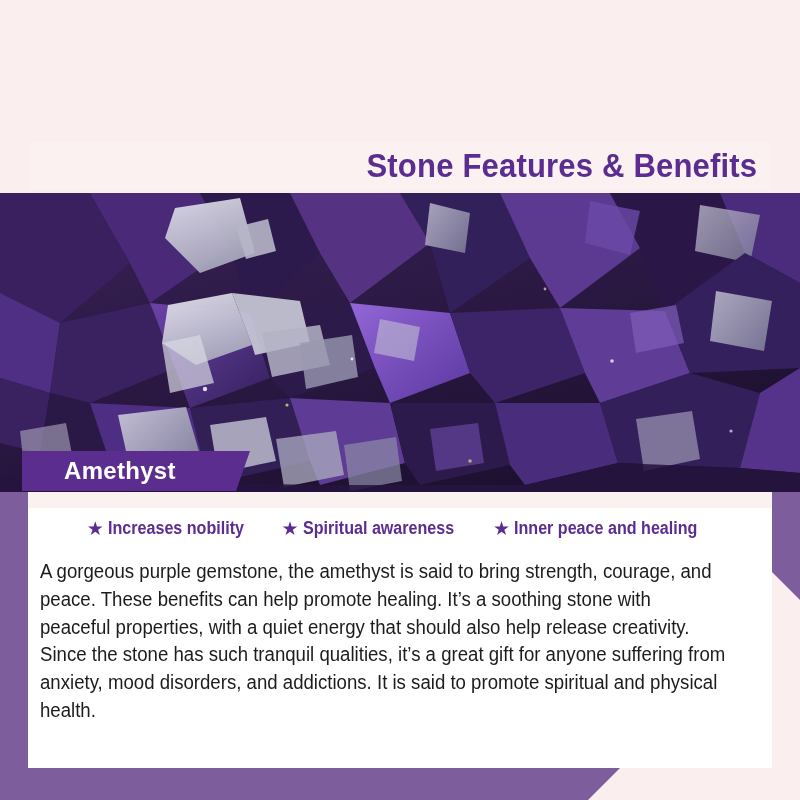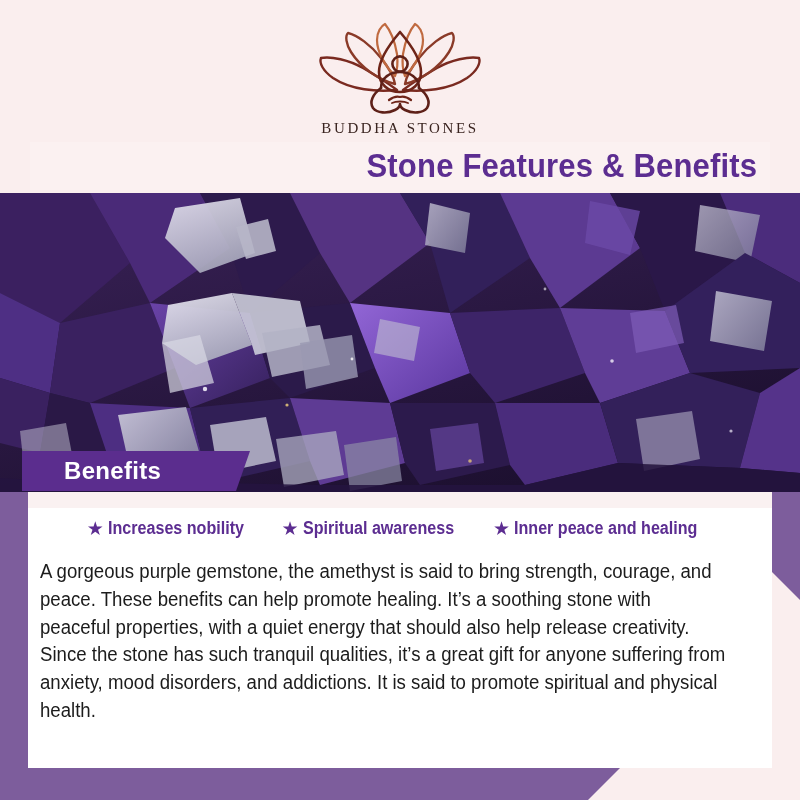--- a/index.html
+++ b/index.html
@@ -143,52 +143,20 @@
 
 <div id="page">
 
   <div class="band" id="band-top"></div>
   <div class="band" id="band-right"></div>
   <div class="band" id="band-left"></div>
   <div class="band" id="band-bottom"></div>
 
   <div id="header">
 
-    <div id="logo-wrap">
-      <svg id="logo-mark" viewBox="0 0 170 100">
-        <g fill="none" stroke-linecap="round" stroke-linejoin="round">
-
-          <path d="M82 72 C62 74 36 72 18 60 C8 53 4 45 6 40 C16 38 34 42 48 50 C62 58 74 66 82 72 Z" stroke="#7a2a20" stroke-width="2.4" fill="none"></path>
-
-          <path d="M88 72 C108 74 134 72 152 60 C162 53 166 45 164 40 C154 38 136 42 122 50 C108 58 96 66 88 72 Z" stroke="#7a2a20" stroke-width="2.4" fill="none"></path>
-
-          <path d="M80 66 C64 62 46 50 36 34 C31 26 30 18 33 15 C42 17 56 27 66 40 C74 50 79 60 80 66 Z" stroke="#8a3a28" stroke-width="2.4" fill="none"></path>
-
-          <path d="M90 66 C106 62 124 50 134 34 C139 26 140 18 137 15 C128 17 114 27 104 40 C96 50 91 60 90 66 Z" stroke="#8a3a28" stroke-width="2.4" fill="none"></path>
-
-          <path d="M80 58 C70 48 62 34 62 22 C62 14 66 8 70 6 C75 12 80 24 82 36 C83 45 82 53 80 58 Z" stroke="#c06a40" stroke-width="2.2" fill="none"></path>
-
-          <path d="M90 58 C100 48 108 34 108 22 C108 14 104 8 100 6 C95 12 90 24 88 36 C87 45 88 53 90 58 Z" stroke="#c06a40" stroke-width="2.2" fill="none"></path>
-
-          <path d="M85 14 C73 28 64 42 64 54 C64 66 73 74 85 74 C97 74 106 66 106 54 C106 42 97 28 85 14 Z" stroke="#6e2418" stroke-width="2.6" fill="none"></path>
-
-          <circle cx="85" cy="46" r="7.6" stroke="#5e2018" stroke-width="2.6" fill="none"></circle>
-
-          <path d="M72 58 C76 55 80 54 85 54 C90 54 94 55 98 58 C102 61 104 66 104 70" stroke="#5e2018" stroke-width="2.6" fill="none"></path>
-          <path d="M66 70 C66 66 68 61 72 58" stroke="#5e2018" stroke-width="2.6" fill="none"></path>
-
-          <path d="M66 70 C58 76 54 84 58 90 C62 95 72 96 80 92 C84 90 85 88 85 86
-                   C85 88 86 90 90 92 C98 96 108 95 112 90 C116 84 112 76 104 70" stroke="#5e2018" stroke-width="2.6" fill="none"></path>
-
-          <path d="M74 82 C78 79 82 78 85 79 C88 78 92 79 96 82" stroke="#6e2418" stroke-width="2.2" fill="none"></path>
-          <path d="M77 85 C81 83 89 83 93 85" stroke="#6e2418" stroke-width="1.8" fill="none"></path>
-        </g>
-      </svg>
-      <div id="brand-name">BUDDHA STONES</div>
-    </div>
 
     <div id="title-bar">
       <div id="title-text">Stone Features &amp; Benefits</div>
     </div>
   </div>
 
   <div id="photo">
     <svg viewBox="0 0 800 299" preserveAspectRatio="none">
       <defs>
         <linearGradient id="gDeep" x1="0" y1="0" x2="0.6" y2="1">
@@ -273,21 +241,21 @@
       <circle cx="612" cy="168" r="1.8" fill="#f4f1fa" opacity="0.8"></circle>
       <circle cx="470" cy="268" r="1.8" fill="#e9c97a" opacity="0.75"></circle>
       <circle cx="121" cy="268" r="1.5" fill="#f2eff8" opacity="0.7"></circle>
       <circle cx="731" cy="238" r="1.6" fill="#efecf6" opacity="0.7"></circle>
       <circle cx="352" cy="166" r="1.4" fill="#ffffff" opacity="0.8"></circle>
       <circle cx="545" cy="96" r="1.4" fill="#ffffff" opacity="0.6"></circle>
     </svg>
   </div>
 
   <div id="stone-banner">
-    <span id="stone-banner-label">Benefits</span>
+    <span id="stone-banner-label">Amethyst</span>
   </div>
 
   <div id="panel">
     <div id="panel-top-tint"></div>
 
     <div id="features">
       <div class="feature">
         <span class="feature-star">★</span>
         <span class="feature-label">Increases nobility</span>
       </div>

